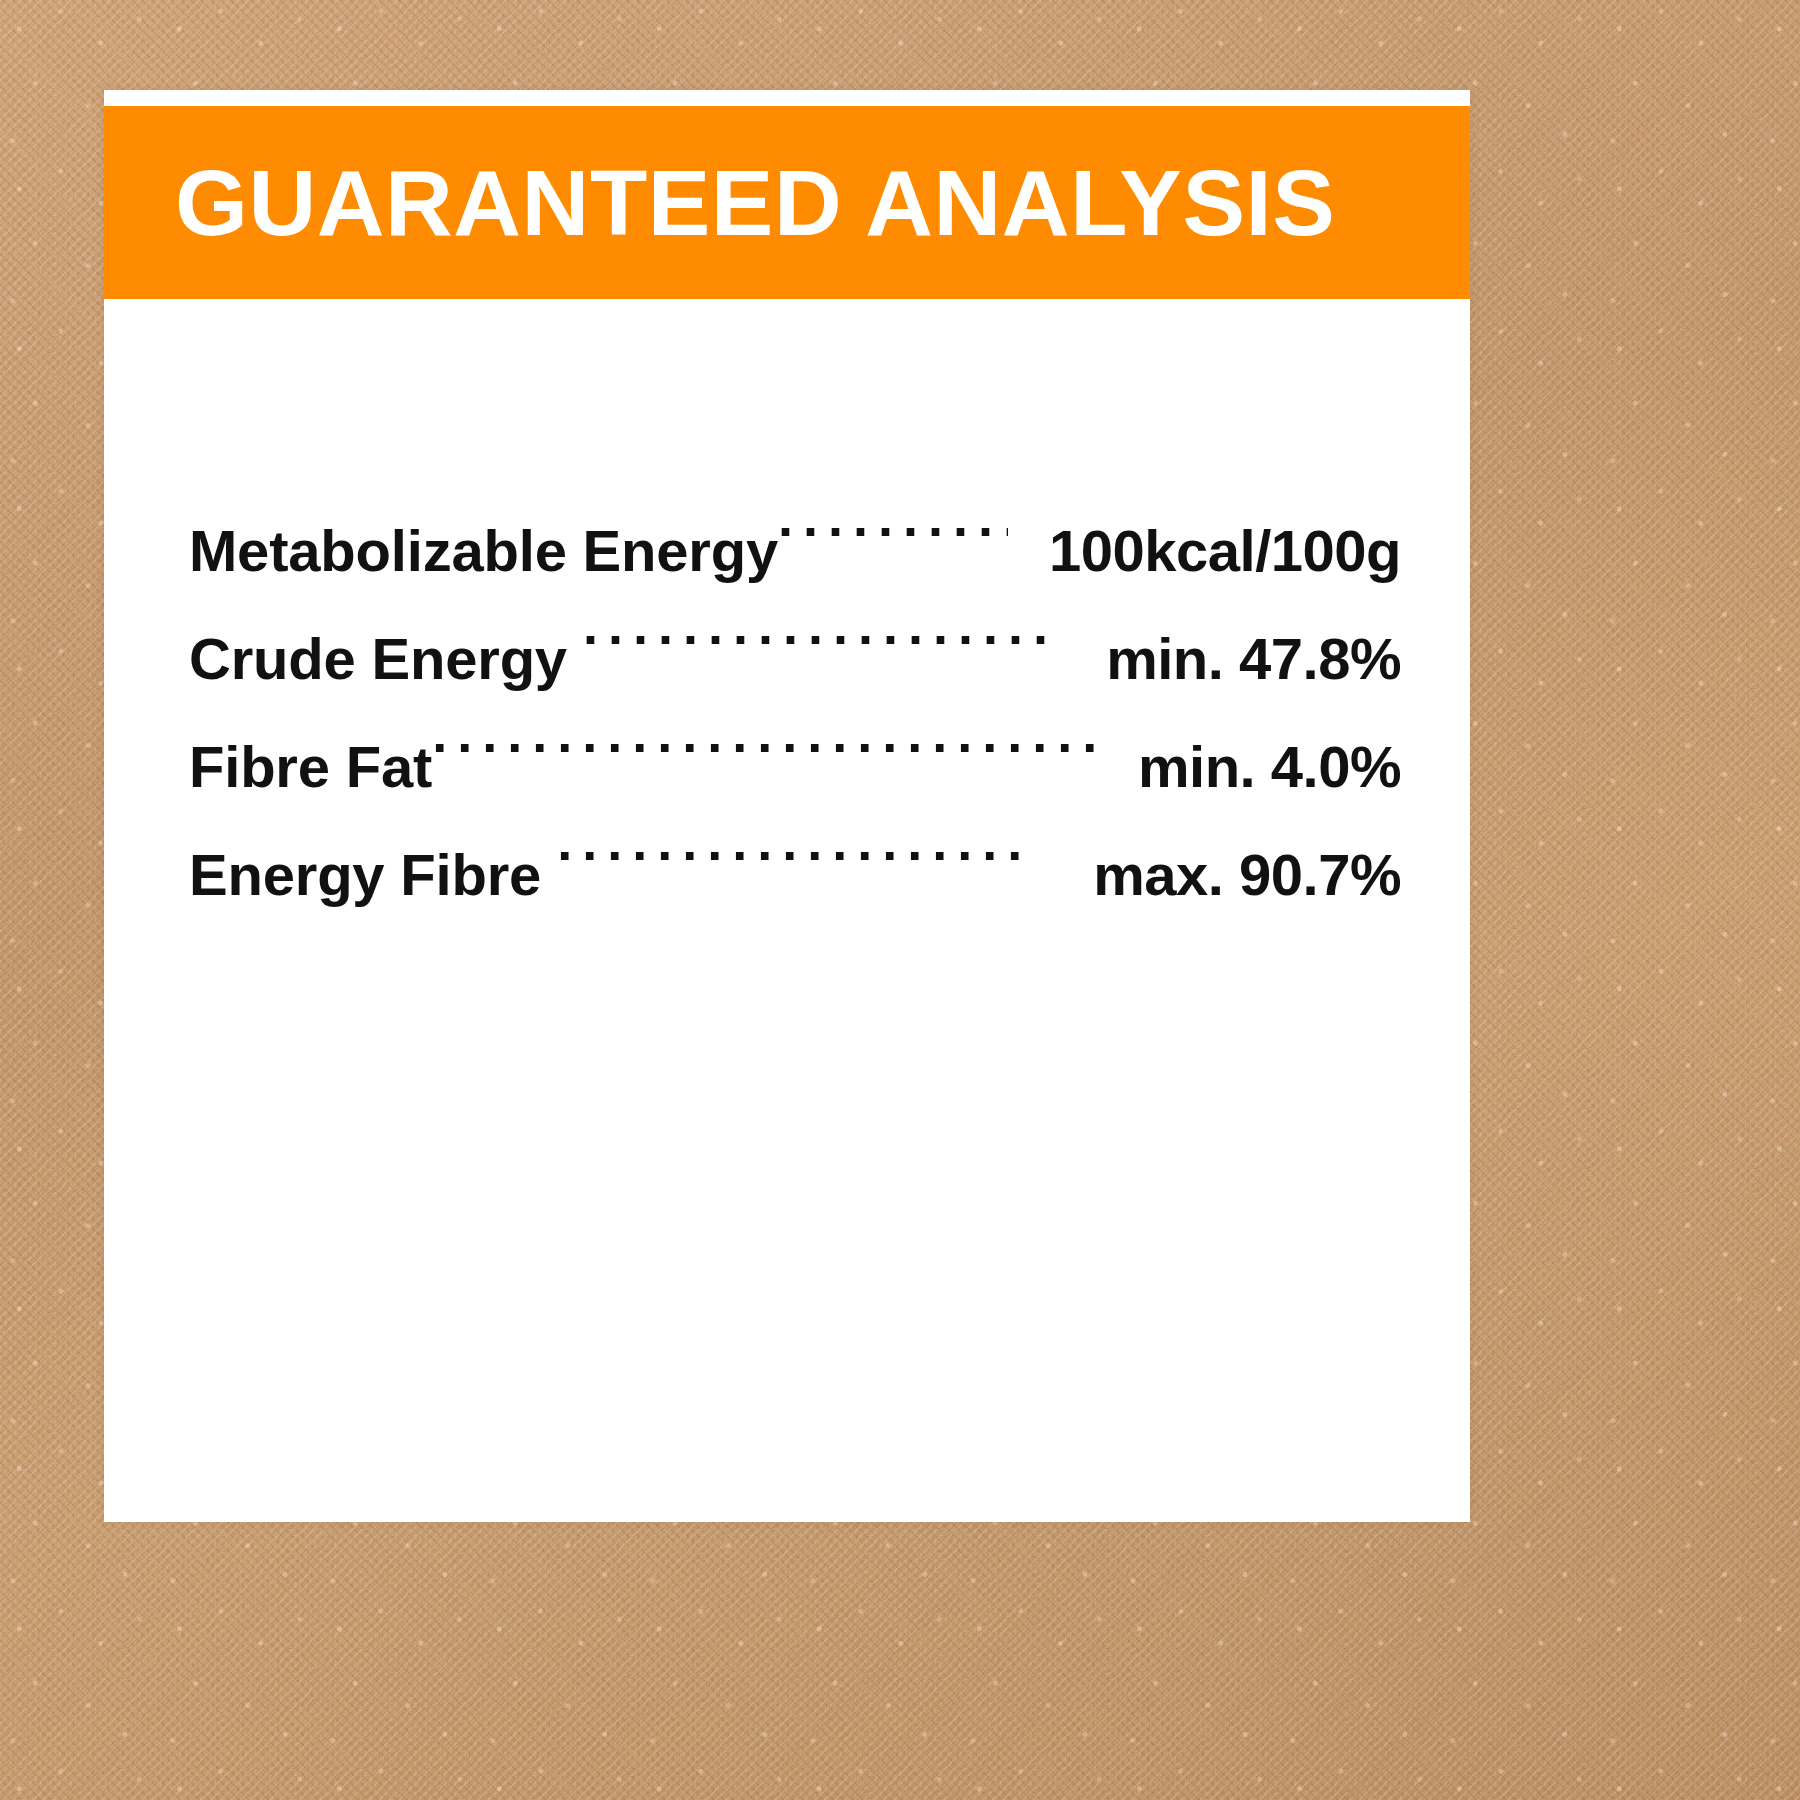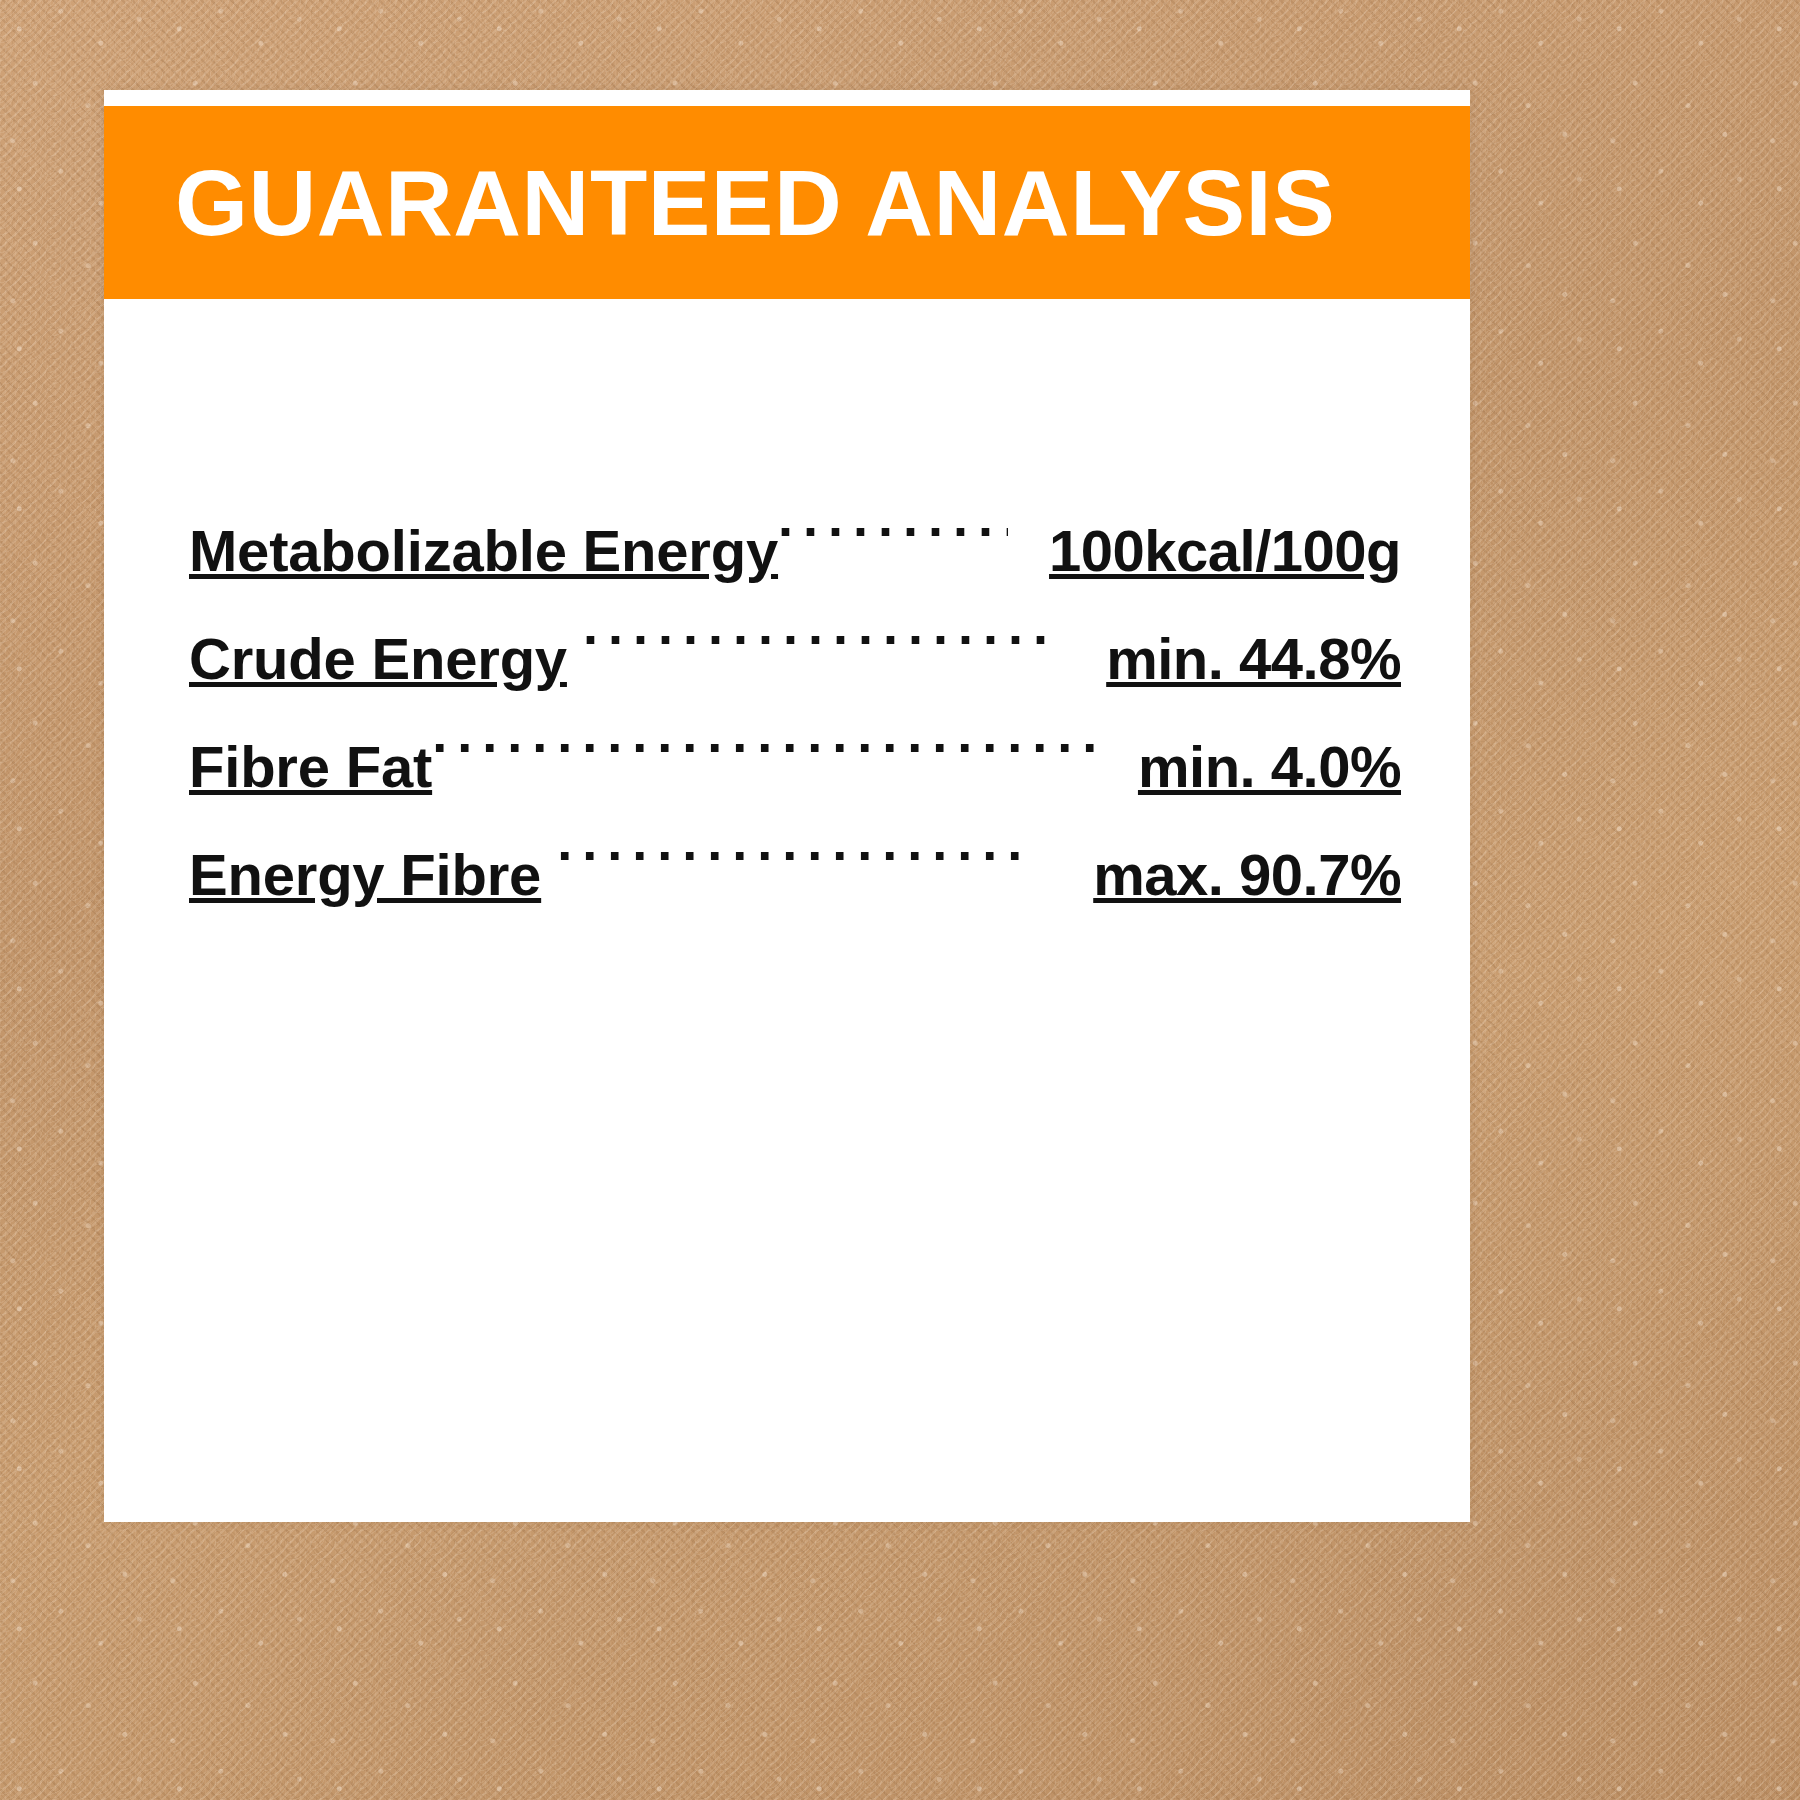--- a/index.html
+++ b/index.html
@@ -95,21 +95,20 @@
   .row {
     display: flex;
     align-items: baseline;
     width: 100%;
     height: 108px;
     color: #111111;
     font-weight: bold;
     font-size: 58px;
     line-height: 108px;
     white-space: nowrap;
-    text-decoration: underline;
   }
   .row-label {
     flex: 0 0 auto;
     font-family: "Liberation Sans Narrow", "Liberation Sans", sans-serif;
     letter-spacing: -0.2px;
   }
   .row-leader {
     flex: 1 1 auto;
     min-width: 10px;
     overflow: hidden;
@@ -158,21 +157,21 @@
 
     <div class="row gap-left-none gap-right-none">
       <span class="row-label">Metabolizable Energy</span>
       <span class="row-leader"></span>
       <span class="row-value">100kcal/100g</span>
     </div>
 
     <div class="row gap-left-sm gap-right-sm">
       <span class="row-label">Crude Energy</span>
       <span class="row-leader"></span>
-      <span class="row-value">min. 44.8%</span>
+      <span class="row-value">min. 47.8%</span>
     </div>
 
     <div class="row gap-left-none gap-right-none">
       <span class="row-label">Fibre Fat</span>
       <span class="row-leader"></span>
       <span class="row-value">min. 4.0%</span>
     </div>
 
     <div class="row gap-left-sm gap-right-sm">
       <span class="row-label">Energy Fibre</span>

